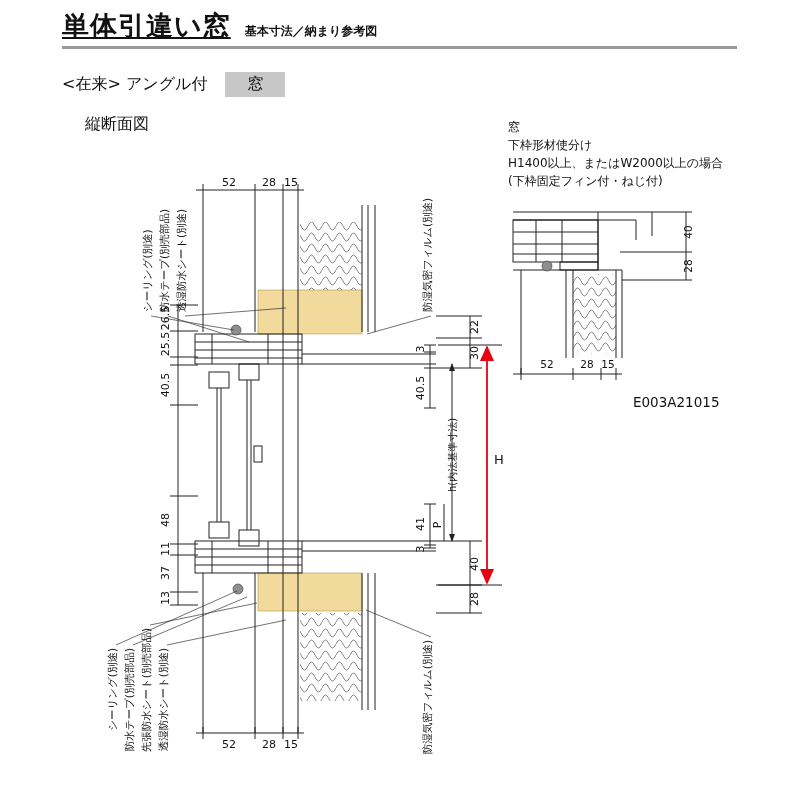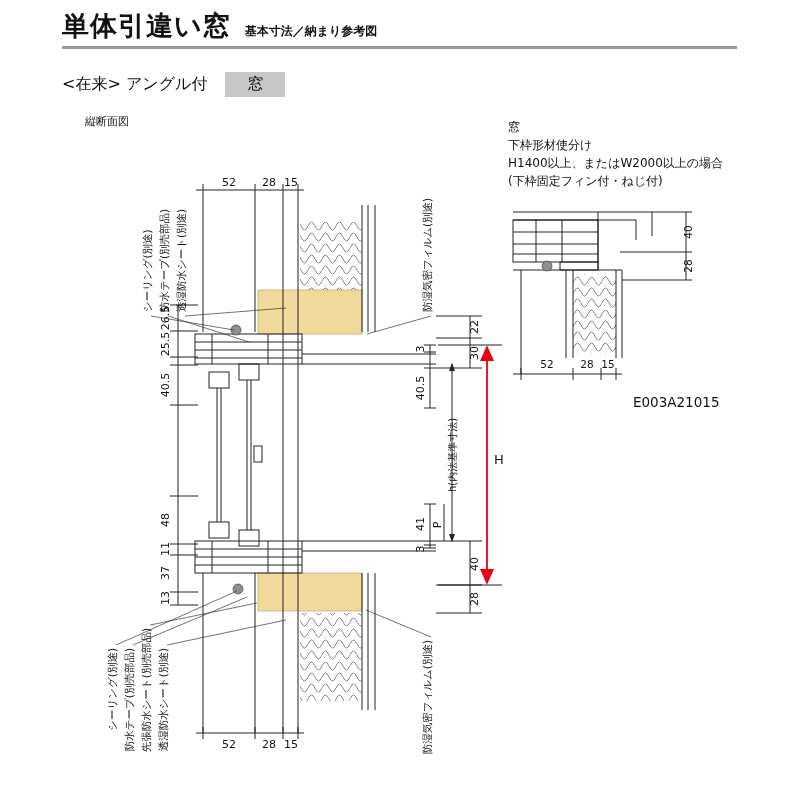--- a/index.html
+++ b/index.html
@@ -1,24 +1,24 @@
 <!DOCTYPE html>
 <html><head>
 <meta charset="utf-8">
 <style>
   html,body{margin:0;padding:0;background:#fff;}
   .page{position:relative;width:800px;height:800px;background:#fff;overflow:hidden;
         font-family:"DejaVu Sans","Liberation Sans",sans-serif;color:#111;}
   .hdr{position:absolute;left:62px;top:8px;display:flex;align-items:baseline;gap:14px;white-space:nowrap;}
-  .hdr .t1{font-size:27px;font-weight:bold;letter-spacing:1px;}
+  .hdr .t1{font-size:27px;font-weight:bold;letter-spacing:1px;text-decoration:underline;}
   .hdr .t2{font-size:12px;font-weight:bold;}
   .rule{position:absolute;left:62px;top:46px;width:675px;height:3px;background:#999;}
   .series{position:absolute;left:62px;top:72px;display:flex;align-items:center;font-size:16px;white-space:nowrap;}
   .chip{display:inline-block;background:#c7c7c7;padding:2px 0;width:60px;text-align:center;margin-left:18px;font-size:16px;}
-  .sect{position:absolute;left:85px;top:114px;font-size:11px;}
+  .sect{position:absolute;left:85px;top:114px;font-size:16px;}
   svg.draw{position:absolute;left:0;top:0;}
   svg text{font-family:"DejaVu Sans","Liberation Sans",sans-serif;fill:#111;stroke:none;}
 </style>
 </head>
 <body>
 
 <div class="page">
 
   <div class="hdr">
     <span class="t1">単体引違い窓</span>

